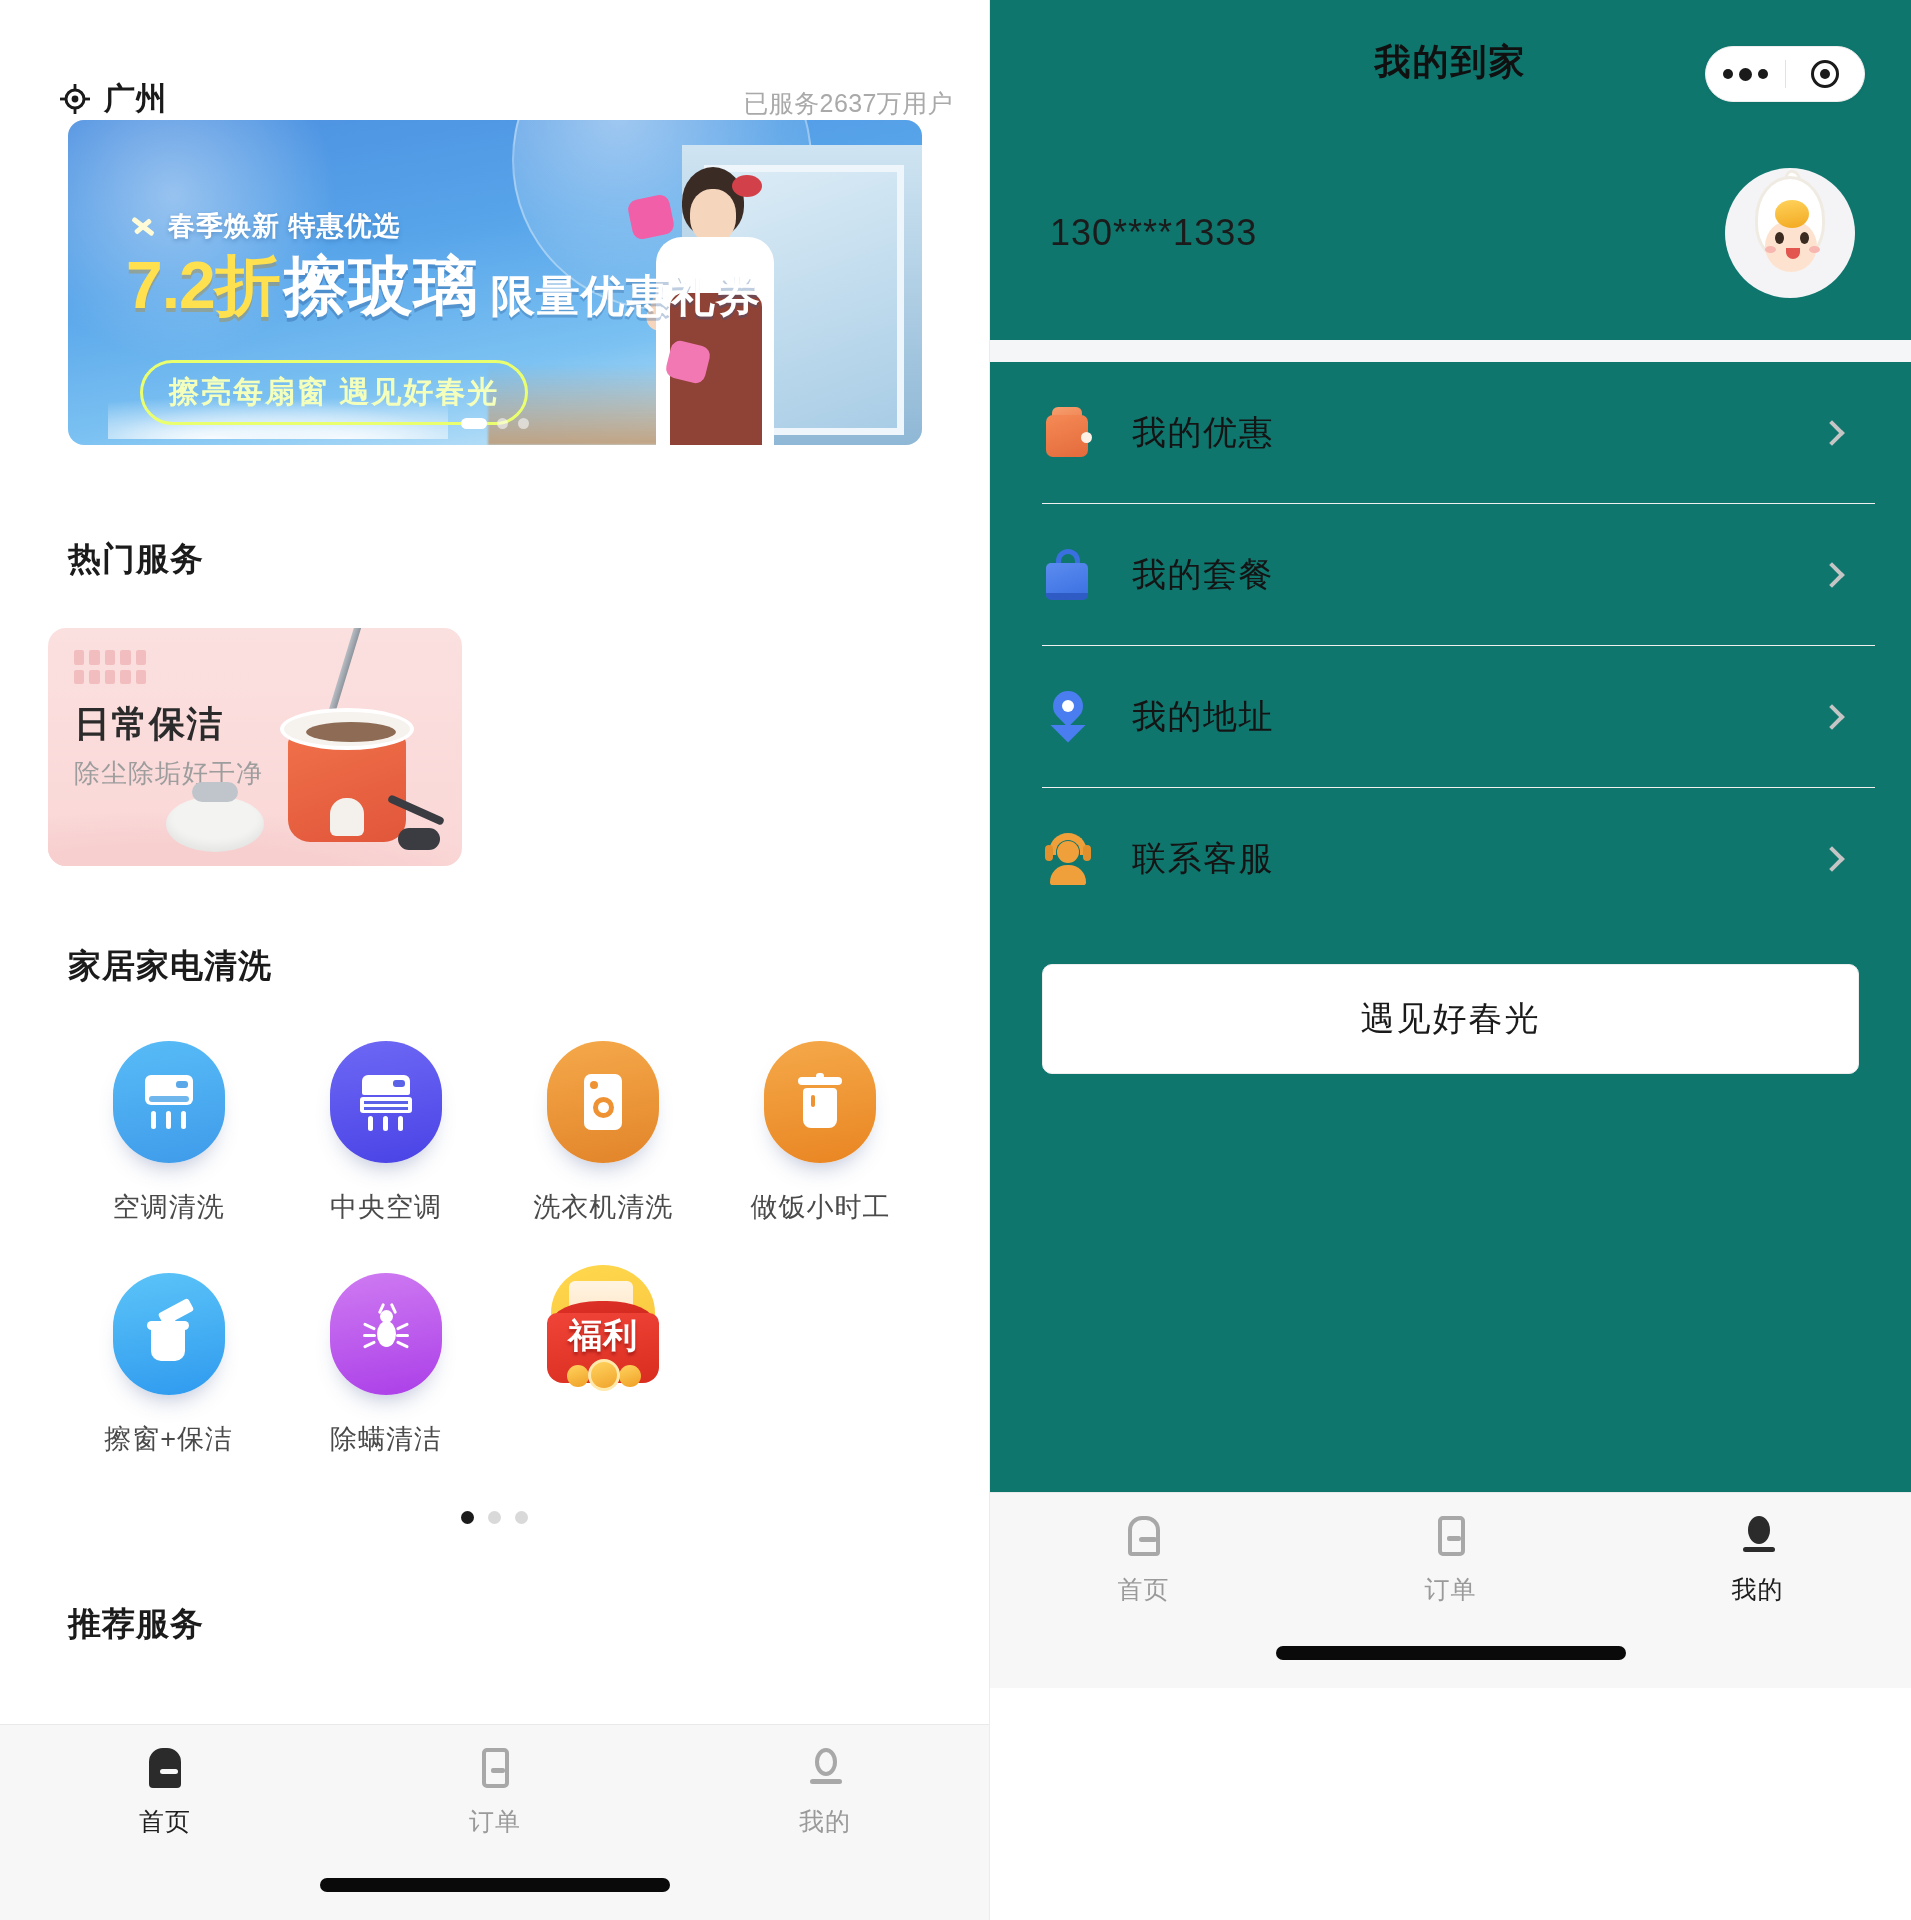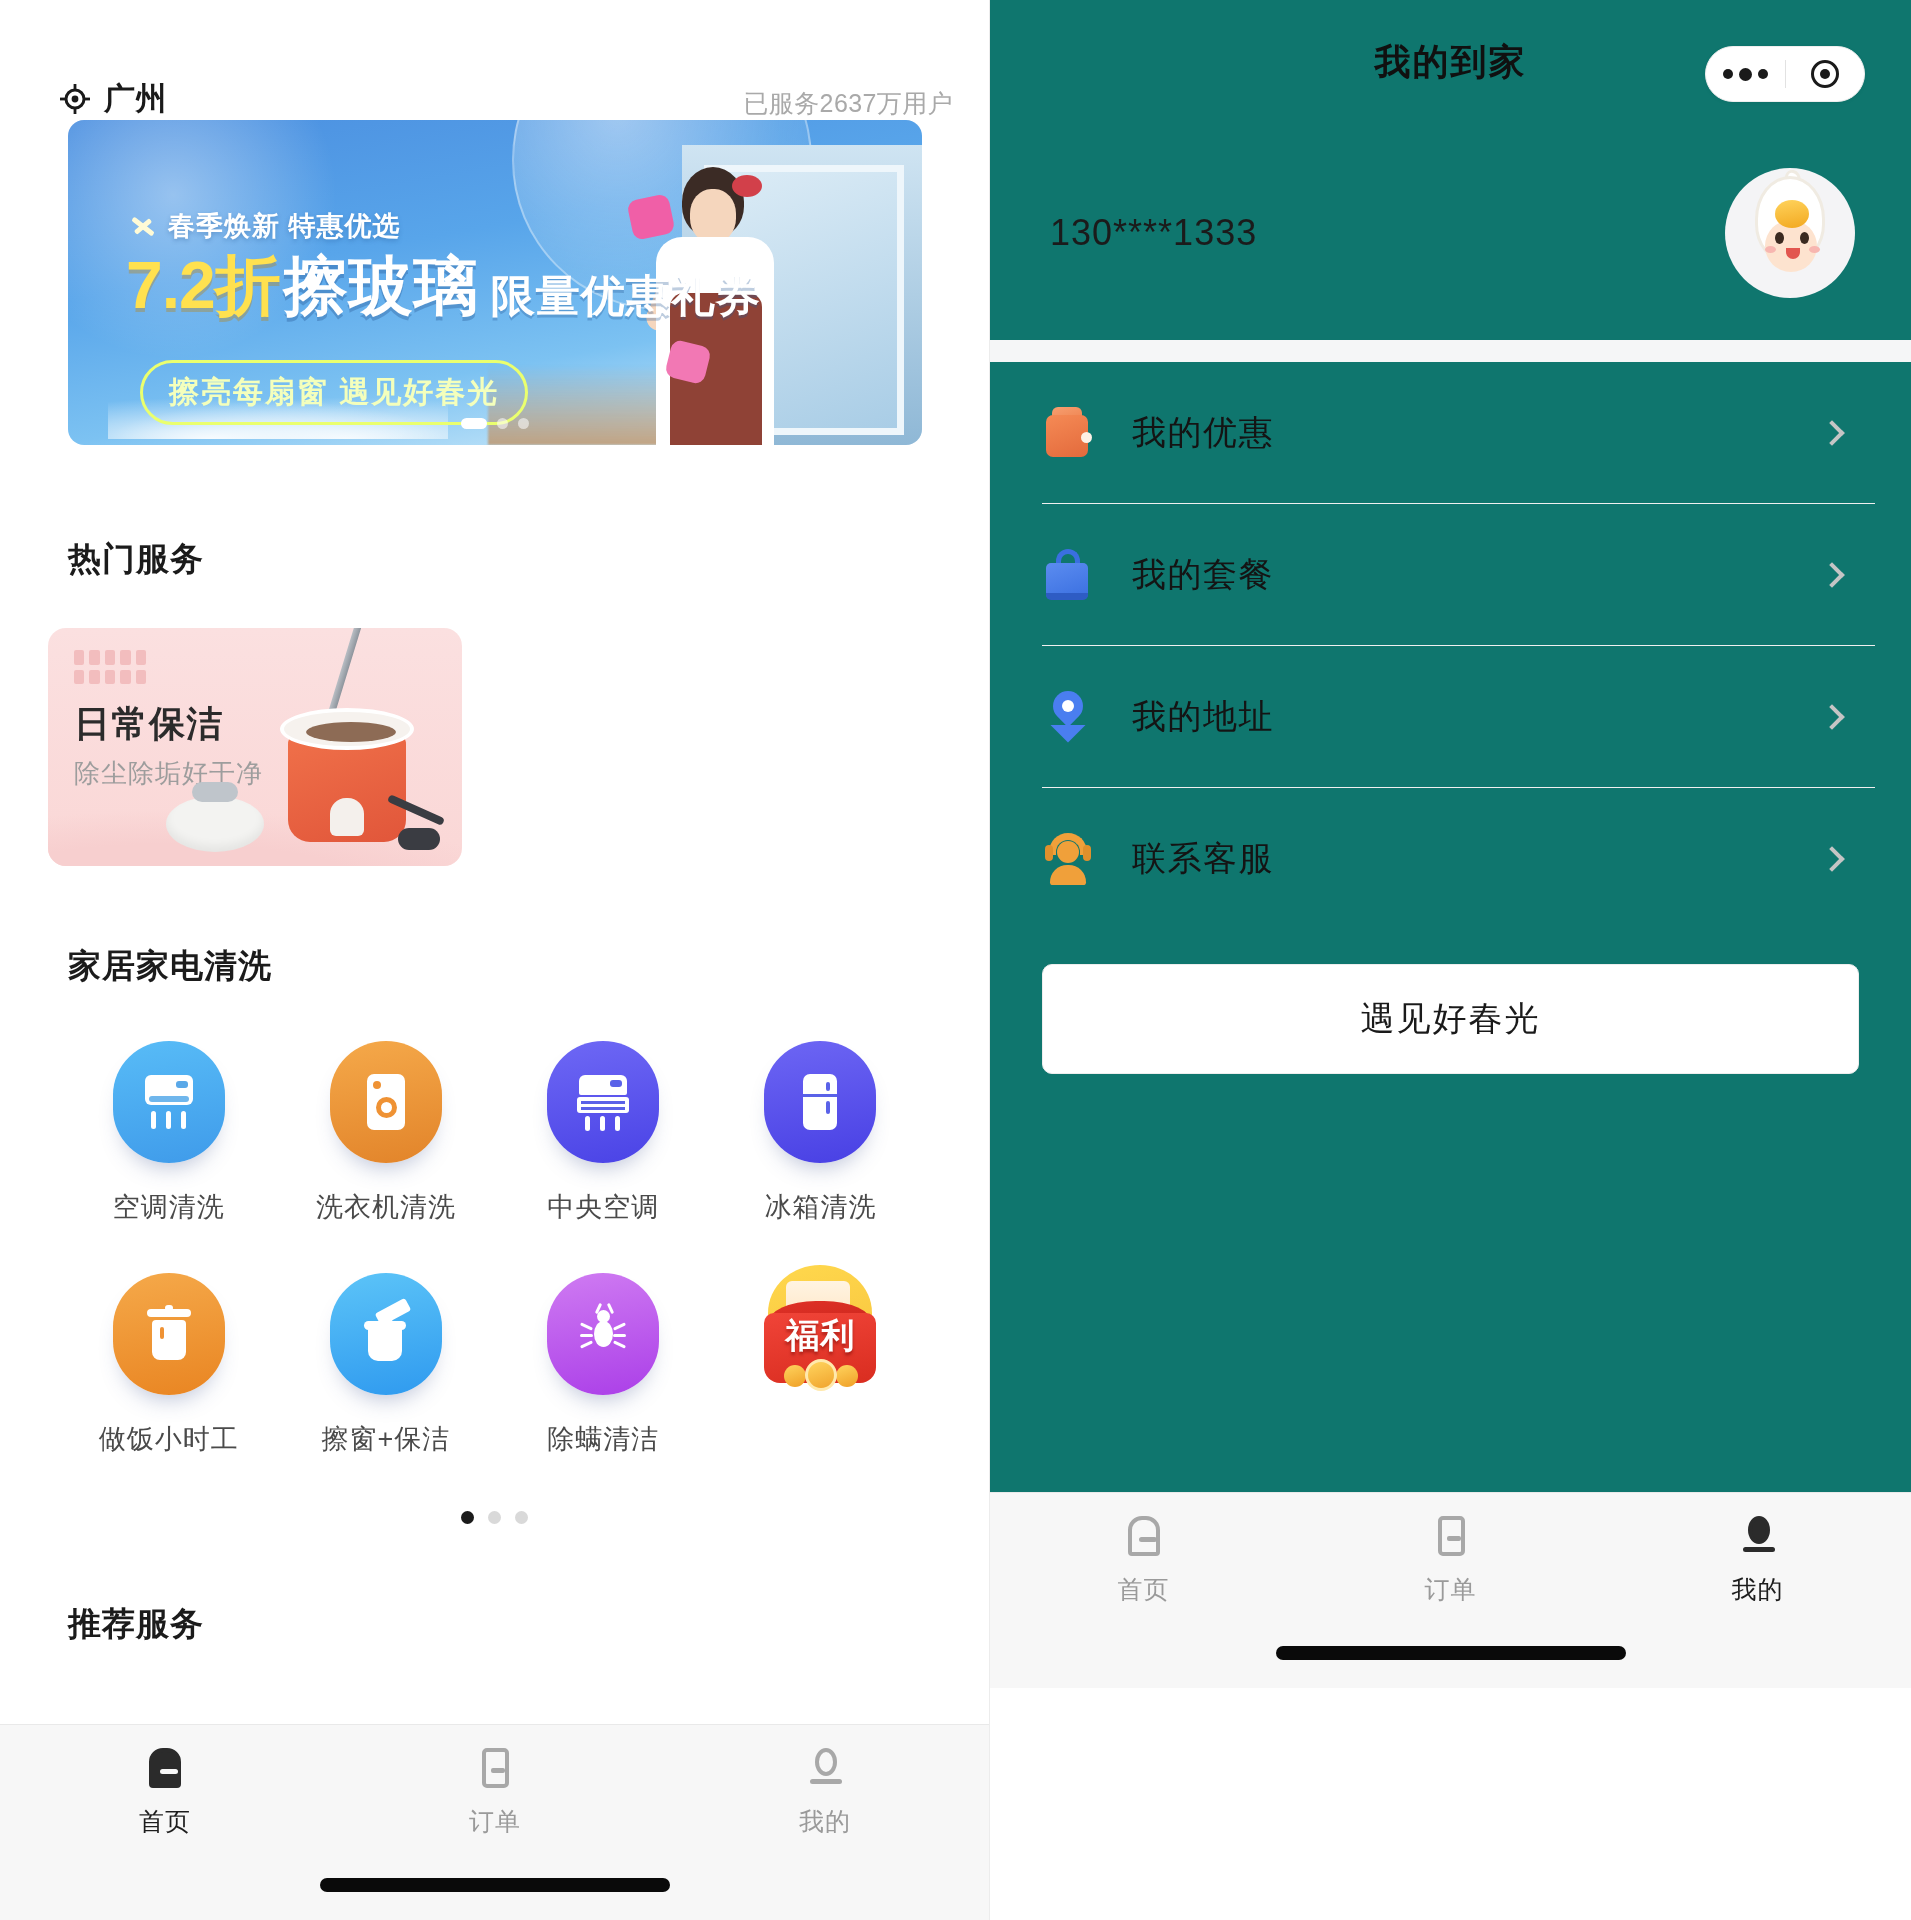--- a/index.html
+++ b/index.html
@@ -445,57 +445,46 @@
                 <i class="bar2"></i>
               <i class="v v1"></i>
                 <i class="v v2"></i>
                 <i class="v v3"></i>
               </div>
           </div>
           <div class="gi-label">空调清洗</div>
         </div>
 
         <div class="gi">
-          <div class="gi-bubble" style="background:linear-gradient(170deg,#f5a94a,#e2842a)">
-            <div class="ico wash">
-                <i class="body"></i>
-                <i class="knob"></i>
-                <i class="door"></i>
-              </div>
-          </div>
-          <div class="gi-label">洗衣机清洗</div>
-        </div>
-
-        <div class="gi">
           <div class="gi-bubble" style="background:linear-gradient(170deg,#6e68f5,#4a43e6)">
             <div class="ico cac">
                 <i class="body"></i>
                 <i class="dot"></i>
                 <i class="grill"></i>
               <i class="gl gl1"></i>
                 <i class="gl gl2"></i>
               <i class="v v1"></i>
                 <i class="v v2"></i>
                 <i class="v v3"></i>
               </div>
           </div>
           <div class="gi-label">中央空调</div>
         </div>
 
         <div class="gi">
-          <div class="gi-bubble" style="background:linear-gradient(170deg,#6d66f4,#4840e4)">
-            <div class="ico fri">
+          <div class="gi-bubble" style="background:linear-gradient(170deg,#f5a94a,#e2842a)">
+            <div class="ico wash">
                 <i class="body"></i>
-                <i class="line"></i>
-                <i class="h1"></i>
-                <i class="h2"></i>
+                <i class="knob"></i>
+                <i class="door"></i>
               </div>
           </div>
-          <div class="gi-label">冰箱清洗</div>
-        </div>
+          <div class="gi-label">洗衣机清洗</div>
+        </div>
+
 
         <div class="gi">
           <div class="gi-bubble" style="background:linear-gradient(170deg,#f5a94a,#e98522)">
             <div class="ico pot">
                 <i class="lid"></i>
                 <i class="knob"></i>
                 <i class="body"></i>
                 <i class="s"></i>
               </div>
           </div>

